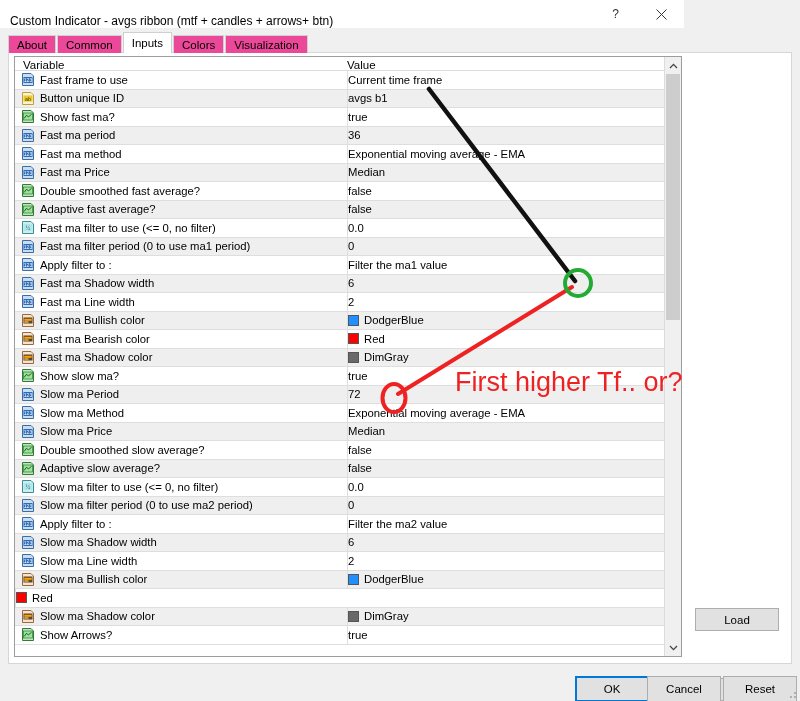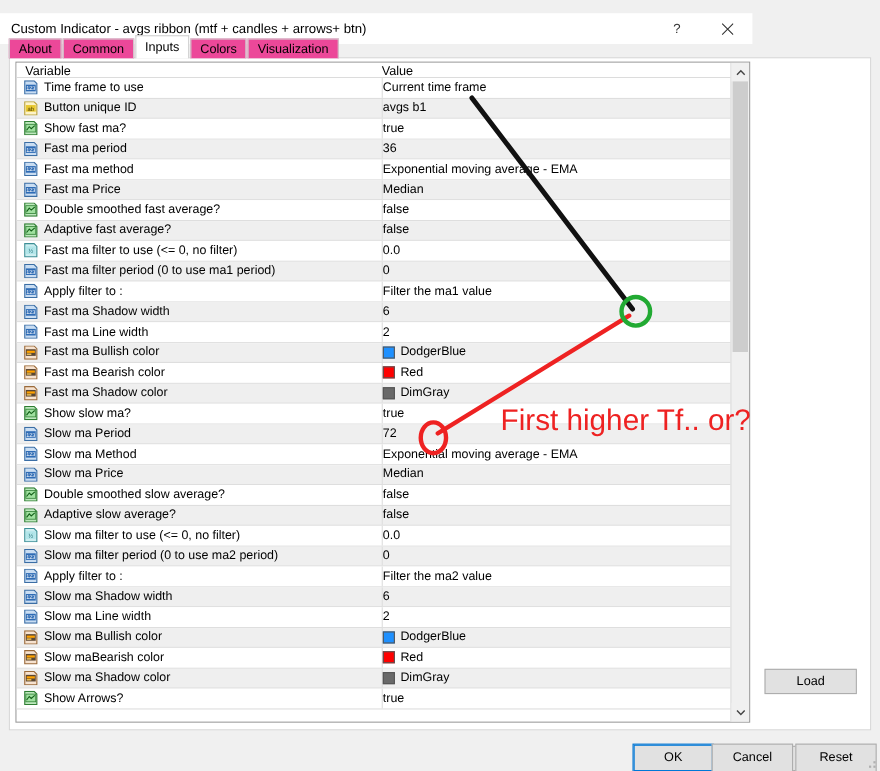--- a/index.html
+++ b/index.html
@@ -12,24 +12,24 @@
   }
   #app {
     position: relative;
     width: 800px; height: 701px;
     background: #f0f0f0;
     box-sizing: border-box;
   }
 
   
   .titlebar {
-    position: absolute; left: 0; top: 12px;
+    position: absolute; left: 0; top: 0;
     width: 684px; height: 28px;
     background: #ffffff;
-    display: flex; align-items: center;
+    display: flex; align-items: flex-end;
   }
   .title-text {
     margin-left: 10px;
     font-size: 12px;
     color: #000000;
     white-space: nowrap;
   }
   .titlebar-buttons {
     position: absolute; right: 0; top: 0;
     height: 28px; display: flex;
@@ -287,21 +287,21 @@
     <div class="grid-body" id="grid-body">
         <div class="row plain">
           <div class="cell-var">
             <span class="ticon">
               <svg width="14" height="13" viewBox="0 0 14 13">
                 <path d="M1.5 0.5 H10 L12.5 3 V12.5 H1.5 Z" fill="#c9ddf2" stroke="#3b6ea5" stroke-width="1"></path>
                 <rect x="2.5" y="4" width="9" height="6" fill="#2f6cb5"></rect>
                 <text x="7" y="8.9" font-size="5" fill="#ffffff" text-anchor="middle" font-family="Liberation Sans, sans-serif">123</text>
               </svg>
             </span>
-            <span class="vlabel">Time frame to use</span>
+            <span class="vlabel">Fast frame to use</span>
           </div>
           <div class="cell-val">
             <span class="vval">Current time frame</span>
           </div>
         </div>
         <div class="row alt">
           <div class="cell-var">
             <span class="ticon">
               <svg width="14" height="13" viewBox="0 0 14 13">
                 <path d="M1.5 0.5 H10 L12.5 3 V12.5 H1.5 Z" fill="#fdf3c9" stroke="#b9a23c" stroke-width="1"></path>
@@ -707,31 +707,20 @@
               </svg>
             </span>
             <span class="vlabel">Slow ma Bullish color</span>
           </div>
           <div class="cell-val">
             <span class="swatch" style="background: rgb(30, 144, 255);"></span>
             <span class="vval">DodgerBlue</span>
           </div>
         </div>
         <div class="row plain">
-          <div class="cell-var">
-            <span class="ticon">
-              <svg width="14" height="13" viewBox="0 0 14 13">
-                <path d="M1.5 0.5 H10 L12.5 3 V12.5 H1.5 Z" fill="#f6e2cf" stroke="#9a6a3a" stroke-width="1"></path>
-                <rect x="2.5" y="3.5" width="9" height="6" fill="#5a4632"></rect>
-                <rect x="3.3" y="4.8" width="7.4" height="2" fill="#ffa200"></rect>
-                <rect x="3.3" y="7.4" width="4.2" height="1.2" fill="#ffd060"></rect>
-              </svg>
-            </span>
-            <span class="vlabel">Slow maBearish color</span>
-          </div>
           <div class="cell-val">
             <span class="swatch" style="background: rgb(255, 0, 0);"></span>
             <span class="vval">Red</span>
           </div>
         </div>
         <div class="row alt">
           <div class="cell-var">
             <span class="ticon">
               <svg width="14" height="13" viewBox="0 0 14 13">
                 <path d="M1.5 0.5 H10 L12.5 3 V12.5 H1.5 Z" fill="#f6e2cf" stroke="#9a6a3a" stroke-width="1"></path>

